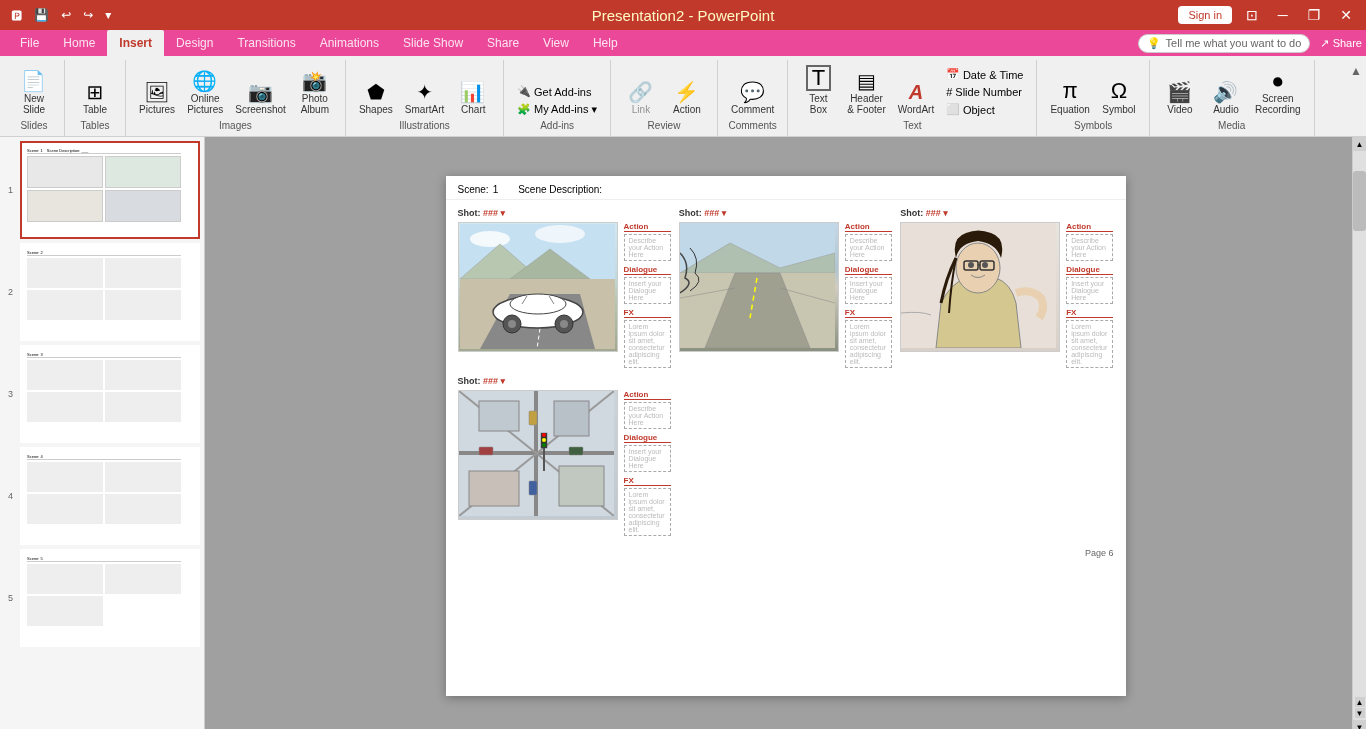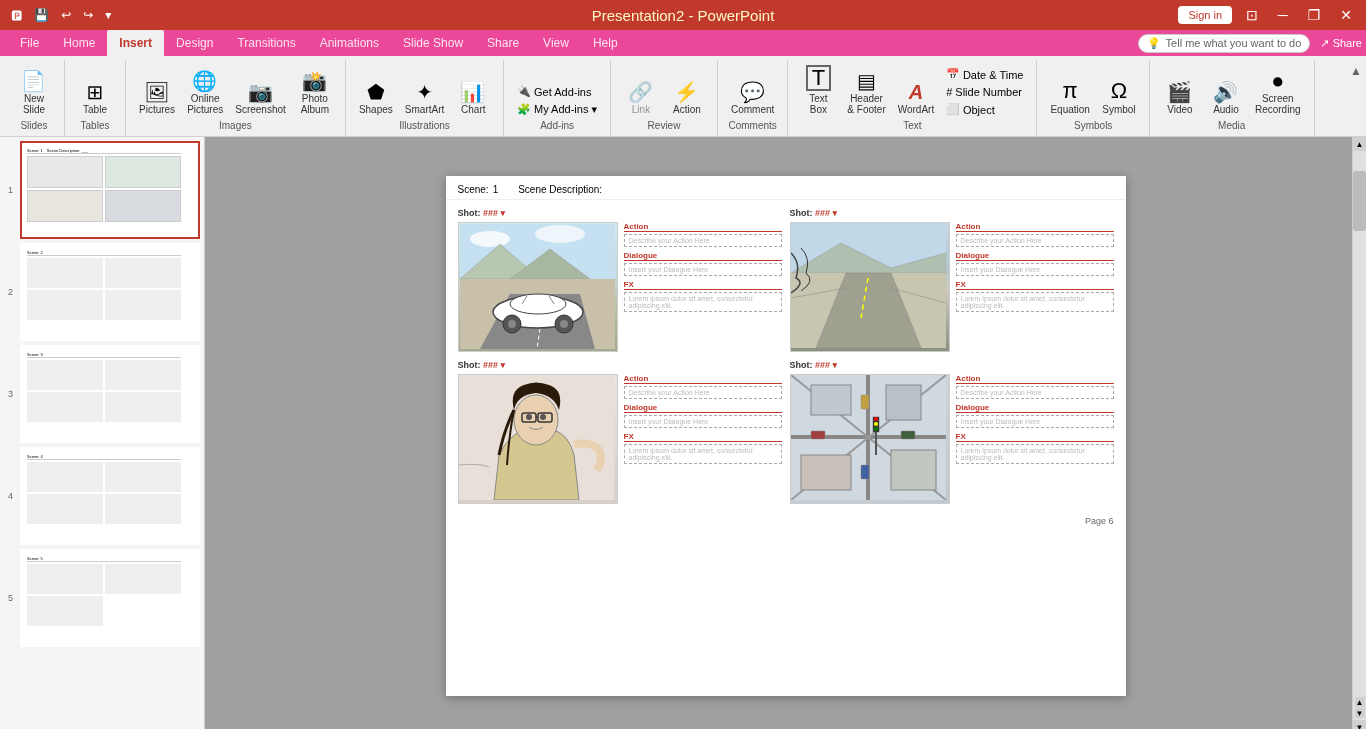--- a/index.html
+++ b/index.html
@@ -168,21 +168,21 @@
       border: 1px dashed #aaa;
       padding: 2px 8px;
       flex: 1;
       font-size: 9px;
       color: #999;
       font-style: italic;
     }
 
     .shots-grid {
       display: grid;
-      grid-template-columns: 1fr 1fr;
+      grid-template-columns: 1fr 1fr 1fr;
       gap: 8px;
       padding: 8px 12px;
     }
 
     .shot-card { }
     .shot-header {
       font-size: 9px;
       font-weight: bold;
       margin-bottom: 4px;
       color: #333;

